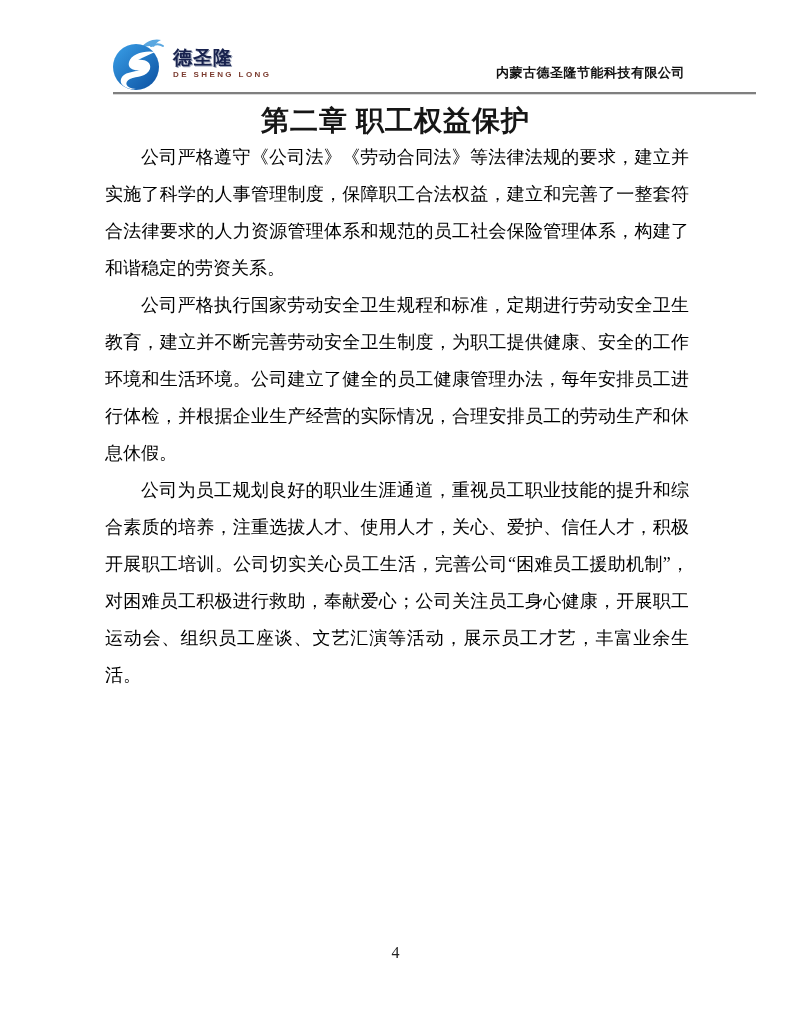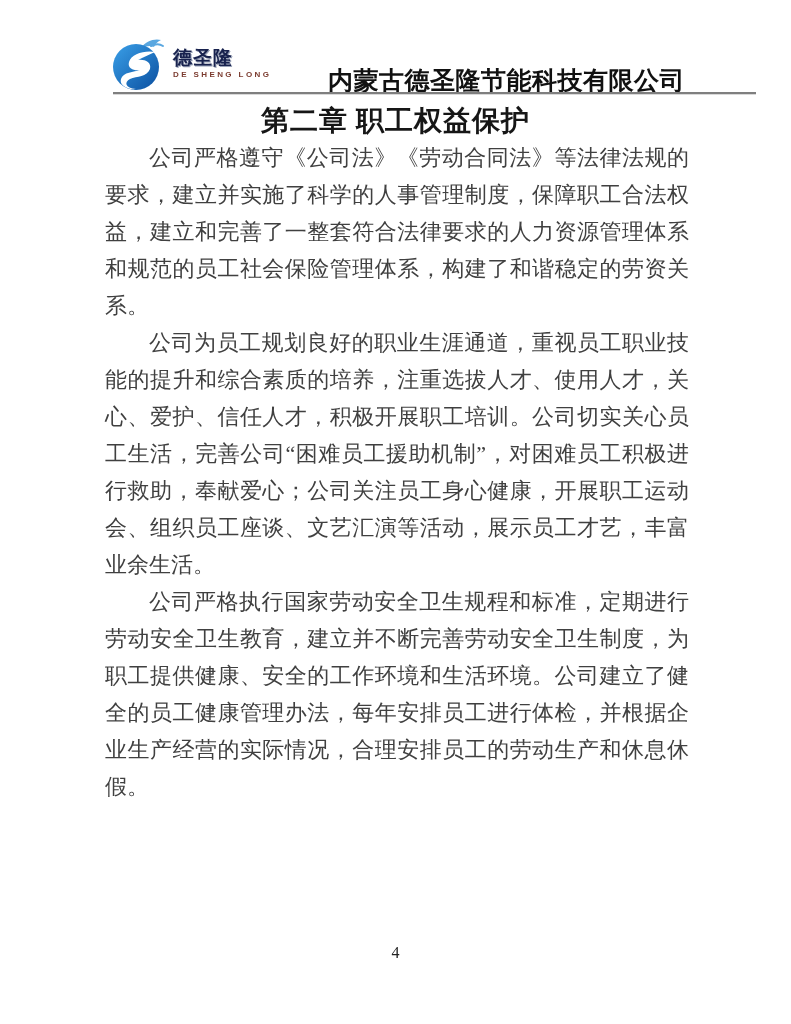--- a/index.html
+++ b/index.html
@@ -25,41 +25,41 @@
     text-shadow:1px 1px 0 #9aa3b8;
     font-family:"Liberation Sans","DejaVu Sans",sans-serif;
   }
   .logo-en {
     font-size:8px; font-weight:bold; color:#7b3b2f;
     letter-spacing:2.4px; margin-top:3px;
     font-family:Liberation Sans, sans-serif;
   }
   .company-name {
     position:absolute; top:64px; right:106px;
-    font-size:25px; font-weight:bold; color:#111111;
+    font-size:13px; font-weight:bold; color:#111111;
     letter-spacing:0.5px;
   }
   .header-rule {
     position:absolute; left:113px; top:92px; width:643px; height:0;
     border-top:2px solid #7f7f7f;
     border-bottom:1px solid #d9d9d9;
   }
 
   
   .doc-title {
     position:absolute; top:102px; left:0; width:100%;
     text-align:center;
     font-size:28px; font-weight:bold; color:#161616;
     letter-spacing:1px;
   }
 
   
   .content {
     position:absolute; left:105px; top:139px; width:584px;
-    font-size:22px; line-height:37px; color:#404040;
+    font-size:18px; line-height:37px; color:#000000;
     text-align:justify;
   }
   .content p {
     margin:0; text-indent:2em;
   }
 
   
   .page-number {
     position:absolute; top:944px; left:0; width:100%;
     text-align:center; font-size:16px; color:#222222;
@@ -94,19 +94,19 @@
 
   <div class="company-name">内蒙古德圣隆节能科技有限公司</div>
 
   <div class="header-rule"></div>
 
   <div class="doc-title">第二章 职工权益保护</div>
 
   <div class="content">
 
   <p>公司严格遵守《公司法》《劳动合同法》等法律法规的要求，建立并实施了科学的人事管理制度，保障职工合法权益，建立和完善了一整套符合法律要求的人力资源管理体系和规范的员工社会保险管理体系，构建了和谐稳定的劳资关系。</p>
+      <p>公司严格执行国家劳动安全卫生规程和标准，定期进行劳动安全卫生教育，建立并不断完善劳动安全卫生制度，为职工提供健康、安全的工作环境和生活环境。公司建立了健全的员工健康管理办法，每年安排员工进行体检，并根据企业生产经营的实际情况，合理安排员工的劳动生产和休息休假。</p>
       <p>公司为员工规划良好的职业生涯通道，重视员工职业技能的提升和综合素质的培养，注重选拔人才、使用人才，关心、爱护、信任人才，积极开展职工培训。公司切实关心员工生活，完善公司“困难员工援助机制”，对困难员工积极进行救助，奉献爱心；公司关注员工身心健康，开展职工运动会、组织员工座谈、文艺汇演等活动，展示员工才艺，丰富业余生活。</p>
-      <p>公司严格执行国家劳动安全卫生规程和标准，定期进行劳动安全卫生教育，建立并不断完善劳动安全卫生制度，为职工提供健康、安全的工作环境和生活环境。公司建立了健全的员工健康管理办法，每年安排员工进行体检，并根据企业生产经营的实际情况，合理安排员工的劳动生产和休息休假。</p>
     </div>
 
   <div class="page-number">4</div>
 
 </div>
 
 </body></html>

